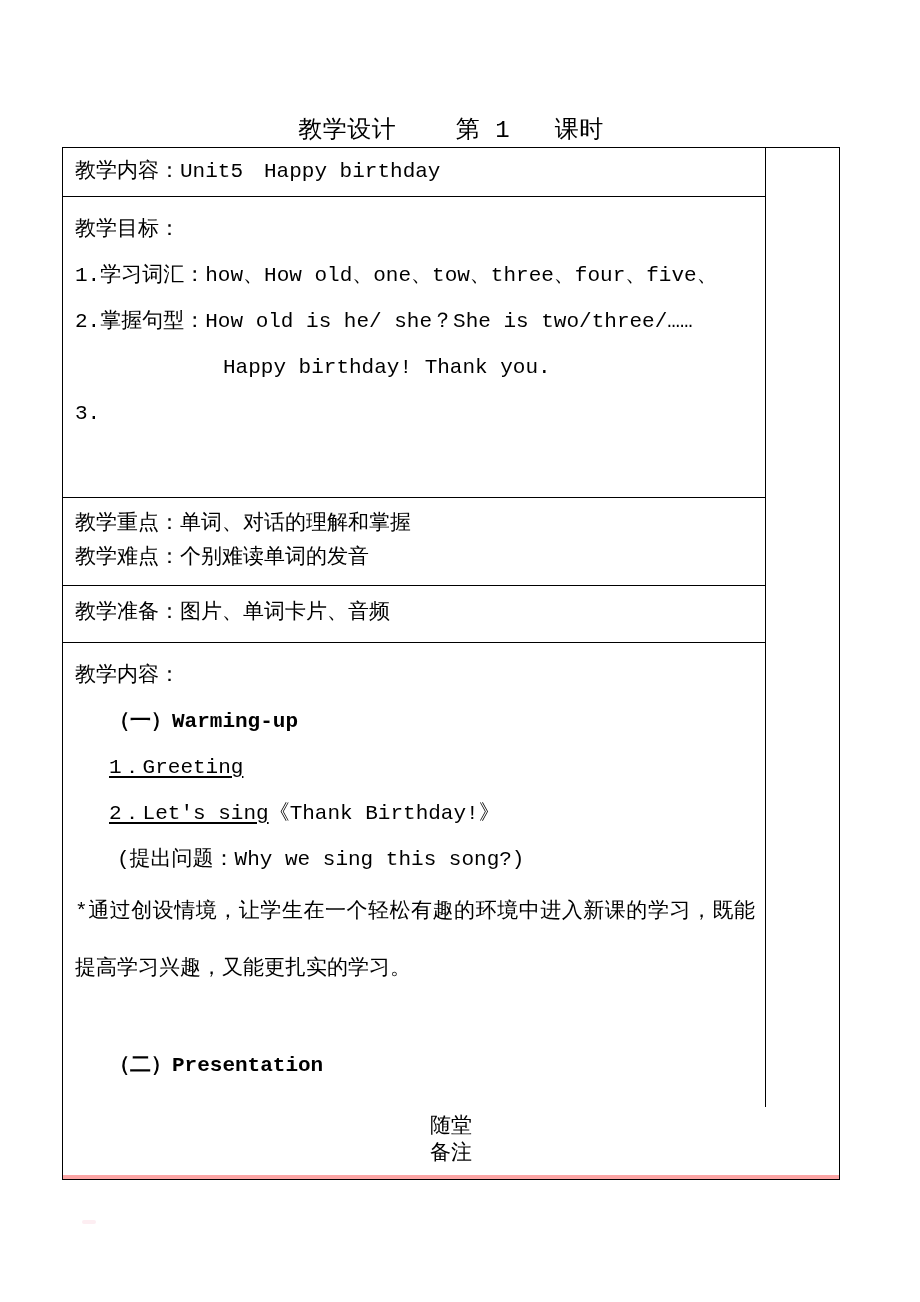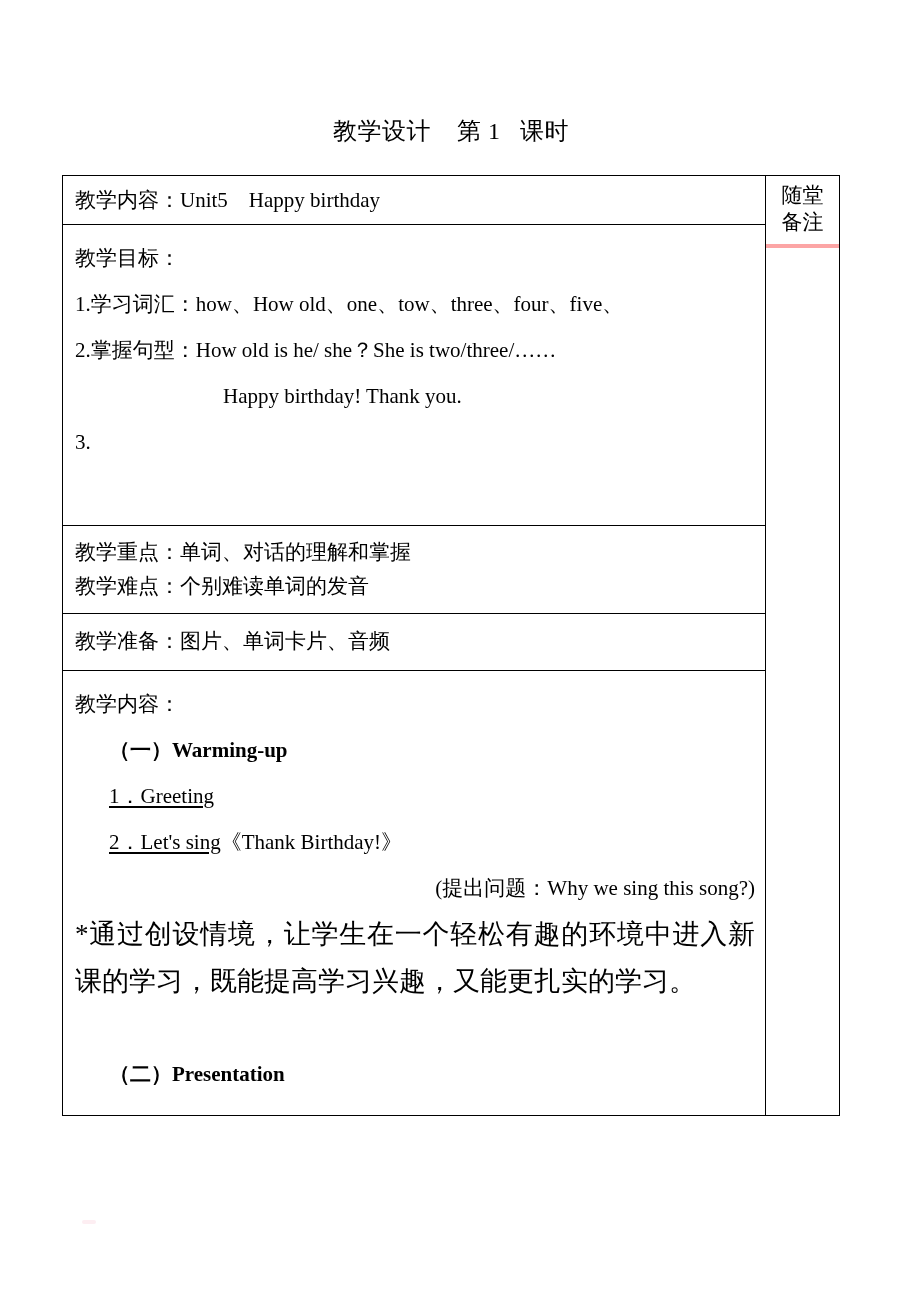--- a/index.html
+++ b/index.html
@@ -15,45 +15,46 @@
     position: relative;
     overflow: hidden;
   }
 
   .page {
     position: absolute;
     left: 0;
     top: 0;
     width: 904px;
     height: 1302px;
+    font-family: Liberation Mono, monospace;
   }
 
   
   .doc-title {
     position: absolute;
     left: 62px;
     top: 114px;
     width: 778px;
     text-align: center;
     font-size: 24px;
     line-height: 34px;
     letter-spacing: 0.5px;
     white-space: pre;
   }
 
   
   .lesson-table {
     position: absolute;
     left: 62px;
-    top: 175px;
+    top: 147px;
     width: 778px;
     border: 1px solid #000;
     box-sizing: border-box;
     display: flex;
-    flex-direction: row;
+    flex-direction: column;
     align-items: stretch;
   }
 
   .col-main {
     width: 703px;
     box-sizing: border-box;
     border-right: 1px solid #000;
     display: flex;
     flex-direction: column;
   }
@@ -98,32 +99,32 @@
     line-height: 46px;
     white-space: pre-wrap;
   }
   .line-tight { line-height: 34px; }
 
   .indent-voc   { padding-left: 148px; }
   .indent-sent  { padding-left: 148px; }
   .indent-sec   { padding-left: 34px; }
   .indent-num   { padding-left: 34px; }
   .indent-tline { padding-left: 46px; }
-  .indent-paren { padding-left: 42px; text-align: right; }
+  .indent-paren { padding-left: 42px; }
 
   .bold { font-weight: bold; }
   .underline {
     text-decoration: underline;
     text-underline-offset: 3px;
     text-align: center;
   }
 
   .para {
-    font-size: 27px;
-    line-height: 47px;
+    font-size: 21px;
+    line-height: 57px;
     white-space: pre-wrap;
     padding-left: 0;
     text-align: justify;
   }
 
   .spacer-lg { height: 46px; }
 
   .smudge {
     position: absolute;
     left: 82px;

